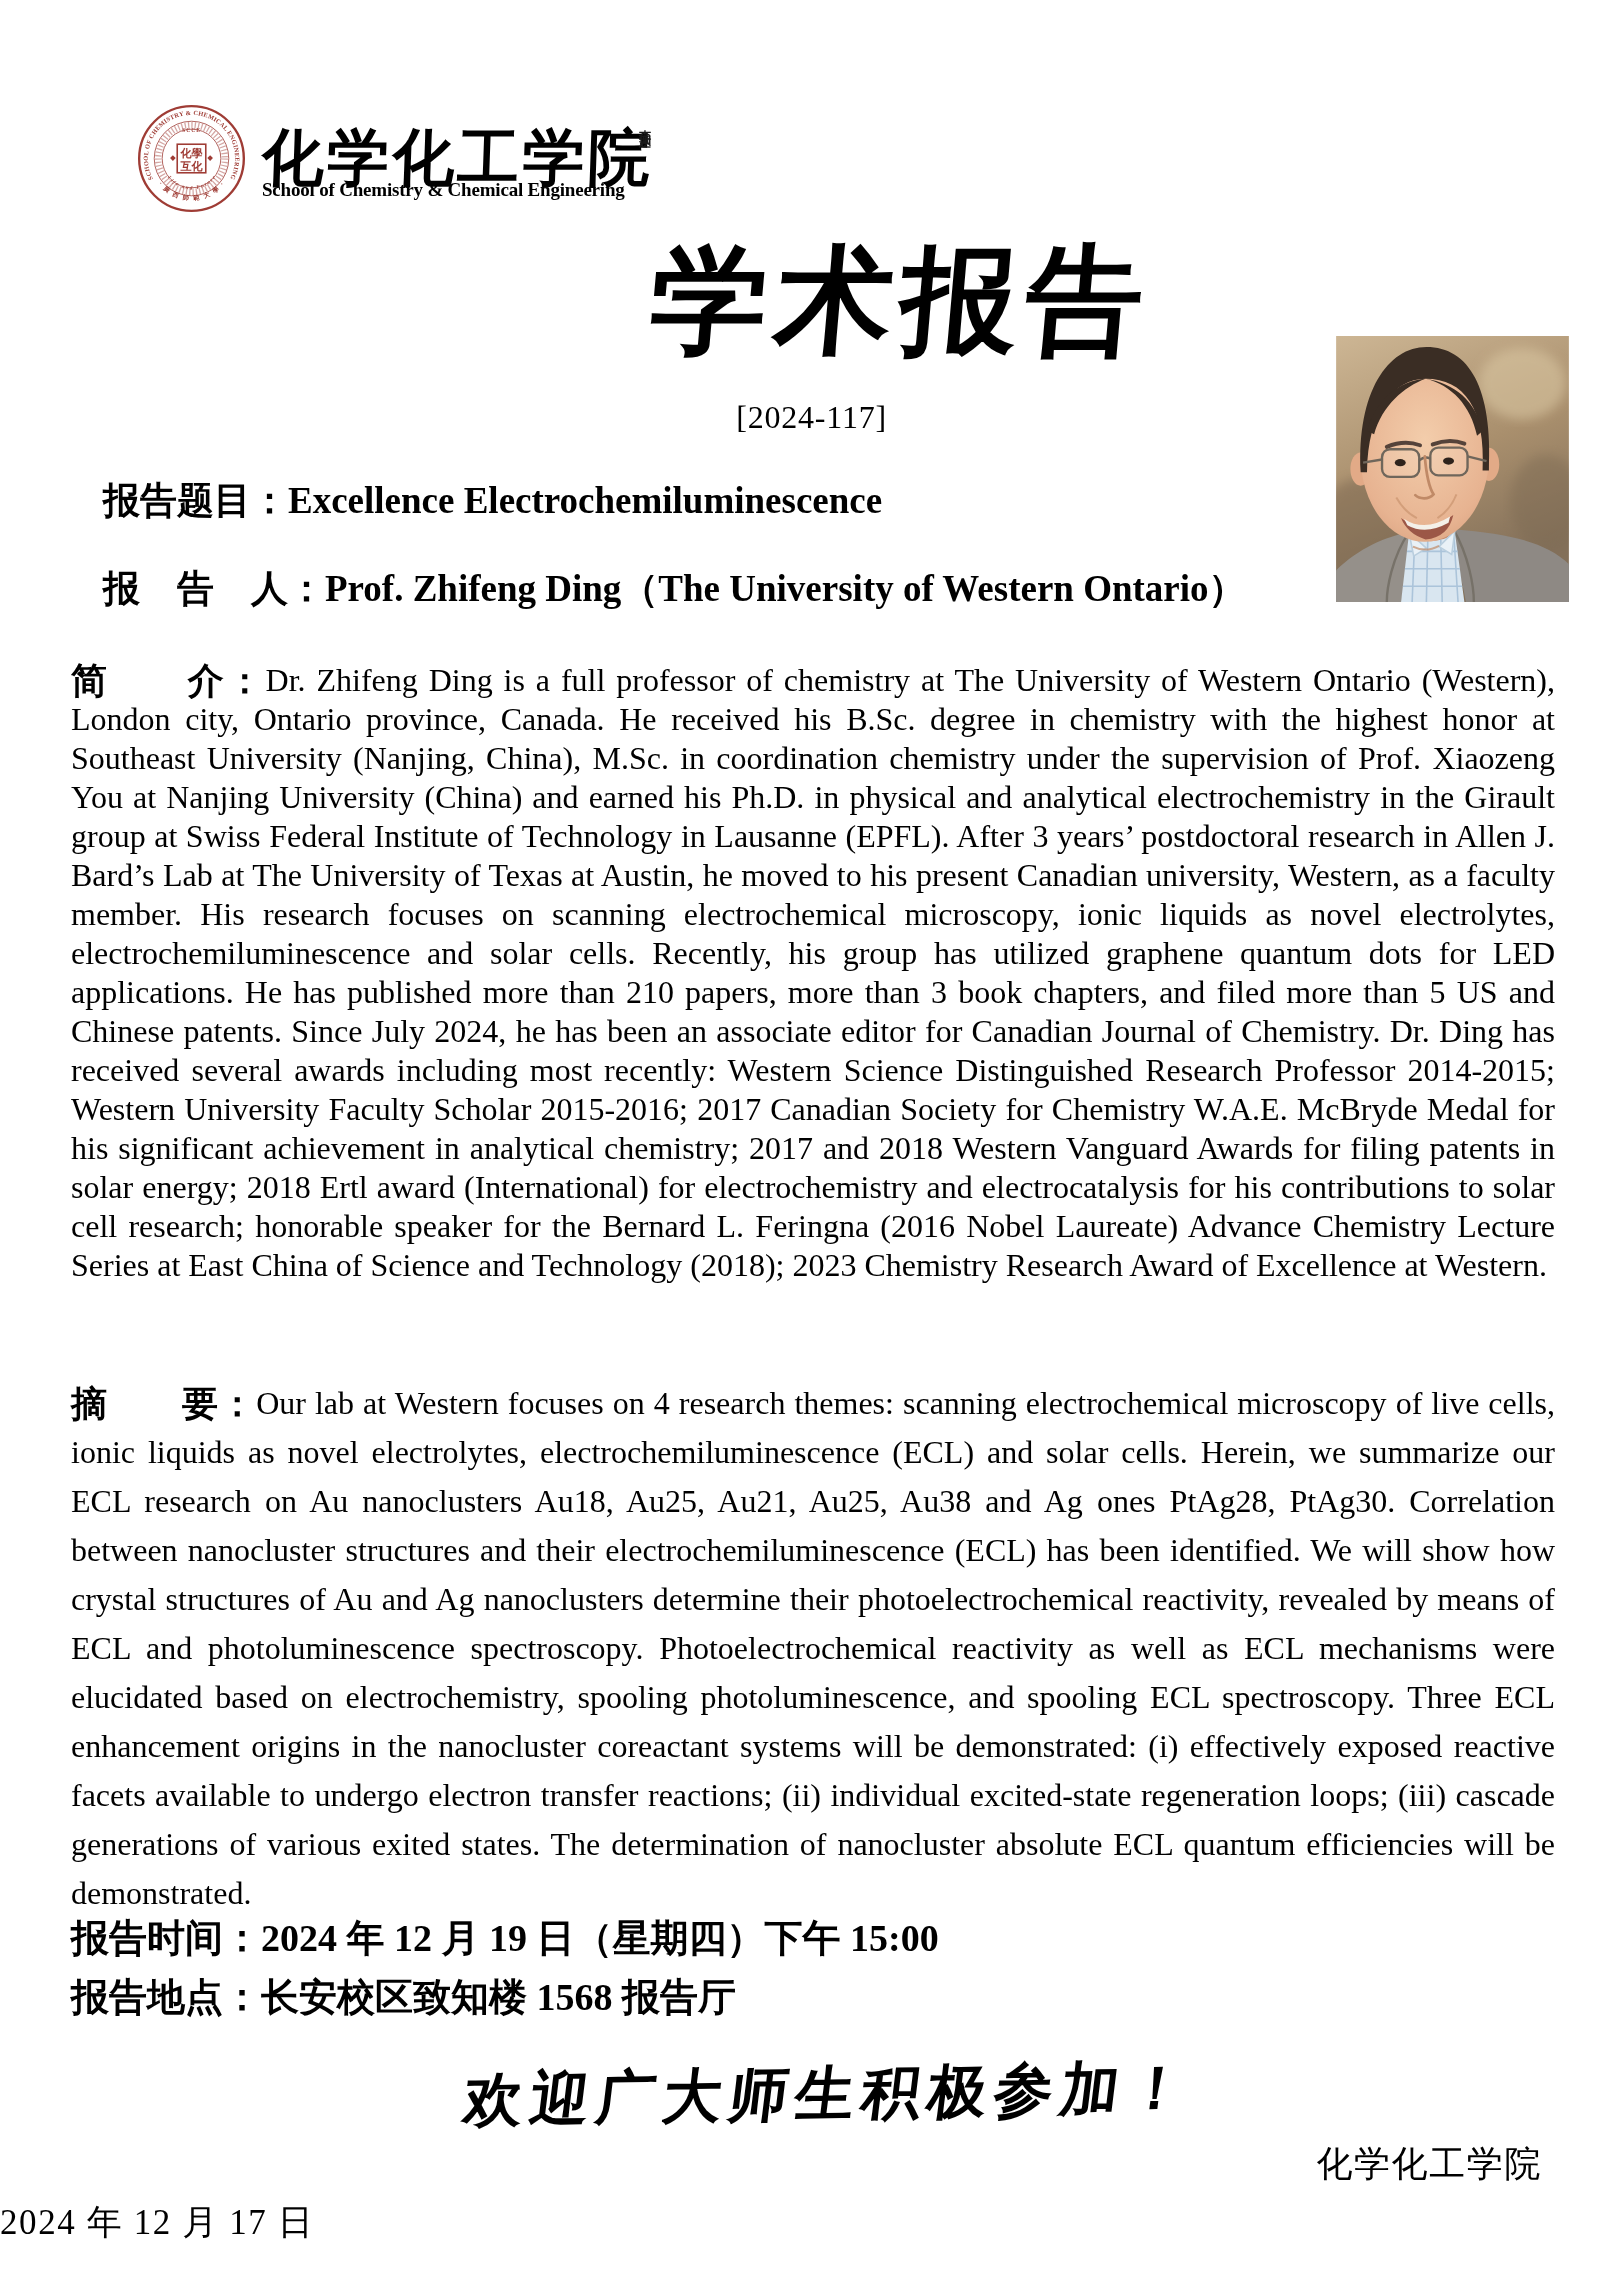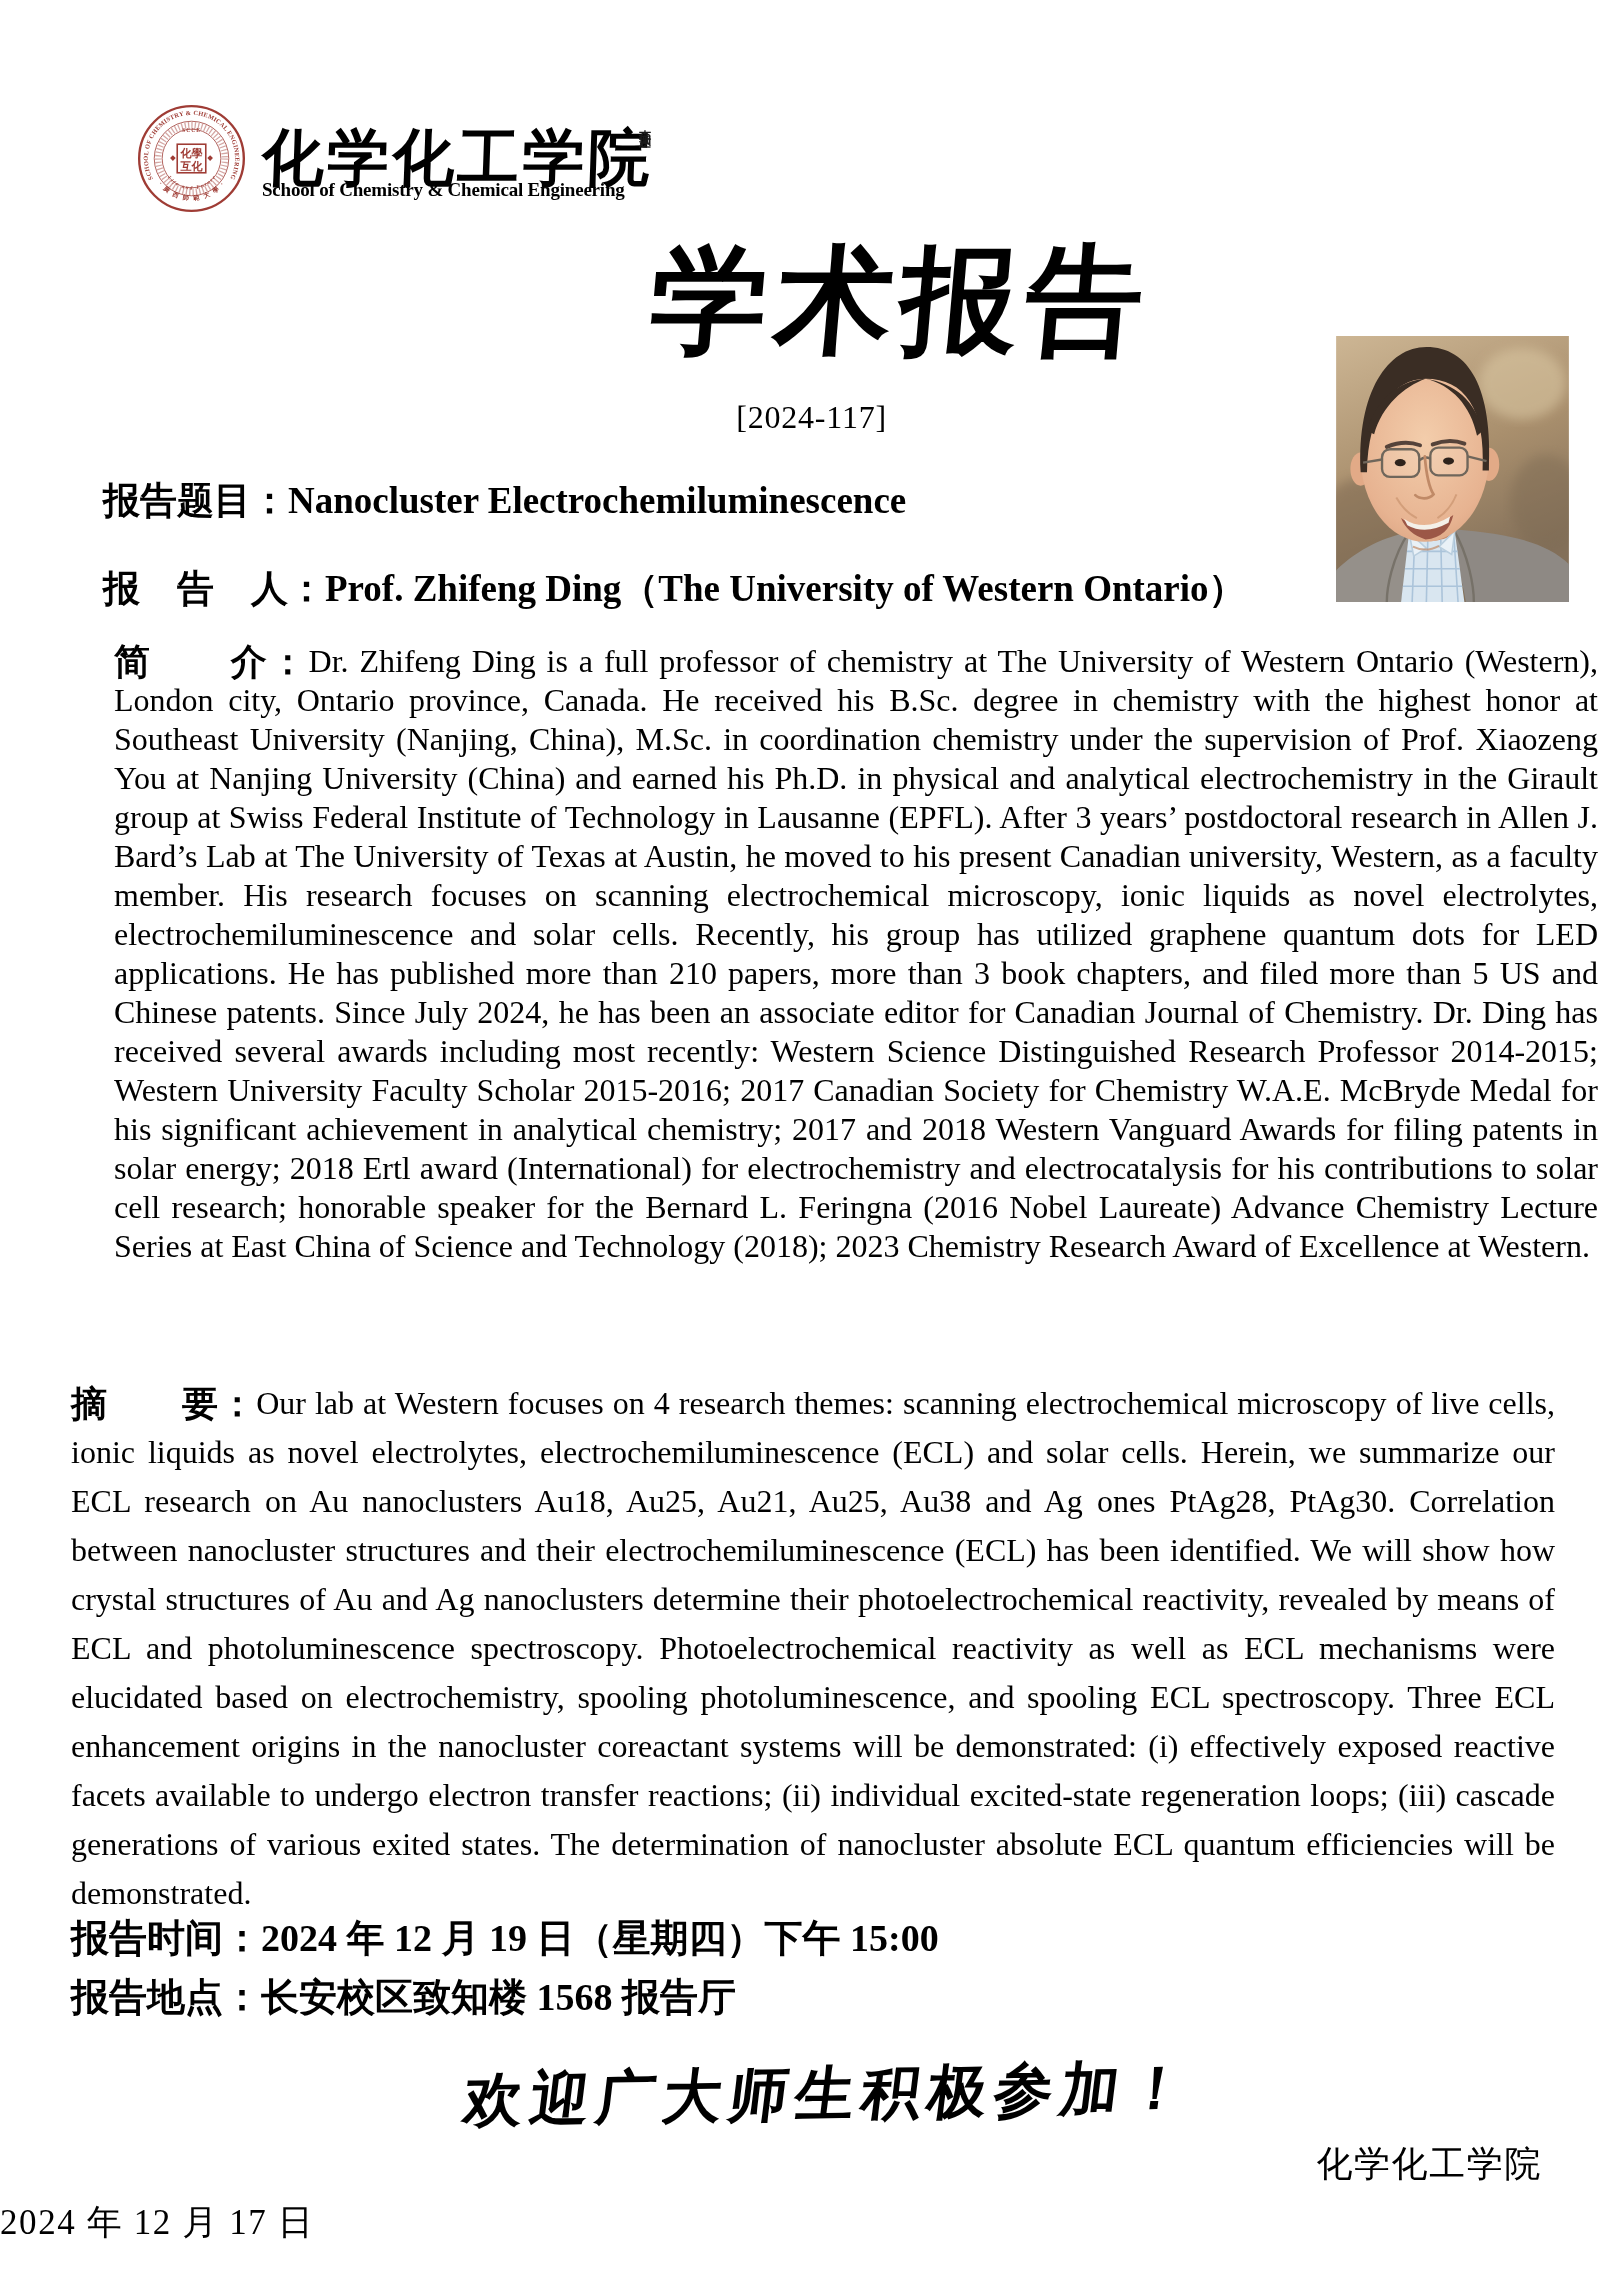--- a/index.html
+++ b/index.html
@@ -28,21 +28,21 @@
   .row-speaker{top:568px;}
   .zh-label{font-weight:700;font-family:"Liberation Serif",serif;margin-left:32px;}
   .latin-bold{font-weight:700;font-family:"Liberation Serif",serif;}
 
   
   .photo{left:1336px;top:336px;width:233px;height:266px;}
 
   
   .para{left:71px;width:1484px;text-align:justify;text-justify:inter-word;
         font-size:32px;color:#000;margin:0;}
-  .para-bio{top:642px;line-height:39px;margin-left:43px;}
+  .para-bio{top:661px;line-height:39px;}
   .para-abs{top:1379px;line-height:49px;}
   .para-label{font-size:36px;font-weight:700;vertical-align:-1.6px;line-height:1;}
 
   
   .schedrow{left:71px;white-space:nowrap;font-size:38px;font-weight:700;line-height:1.1;}
   .row-time{top:1918px;}
   .row-place{top:1977px;font-family:Liberation Serif, serif;}
 
   
   .welcome{left:0;top:2055px;width:1657px;text-align:center;font-size:59px;font-weight:900;
@@ -88,21 +88,21 @@
   <div class="abs brand-zh">化学化工学院</div>
   <div class="abs signature">李仙题</div>
   <div class="abs brand-en">School of Chemistry &amp; Chemical Engineering</div>
 
   <div class="abs main-title">
     <span class="shift">学术报告</span>
   </div>
   <div class="abs issue">[2024-117]</div>
 
   <div class="abs inforow row-topic">
-    <span class="zh-label">报告题目：</span><span class="latin-bold">Nanocluster Electrochemiluminescence</span>
+    <span class="zh-label">报告题目：</span><span class="latin-bold">Excellence Electrochemiluminescence</span>
   </div>
   <div class="abs inforow row-speaker">
     <span class="zh-label">报　告　人：</span><span class="latin-bold">Prof. Zhifeng Ding（The University of Western Ontario）</span>
   </div>
 
   <svg class="abs photo" viewBox="0 0 294 336">
     <defs>
       <linearGradient id="bgGrad" x1="0" y1="0" x2="0.35" y2="1">
         <stop offset="0" stop-color="#cdb694"></stop>
           <stop offset="0.55" stop-color="#a98f6d"></stop>

